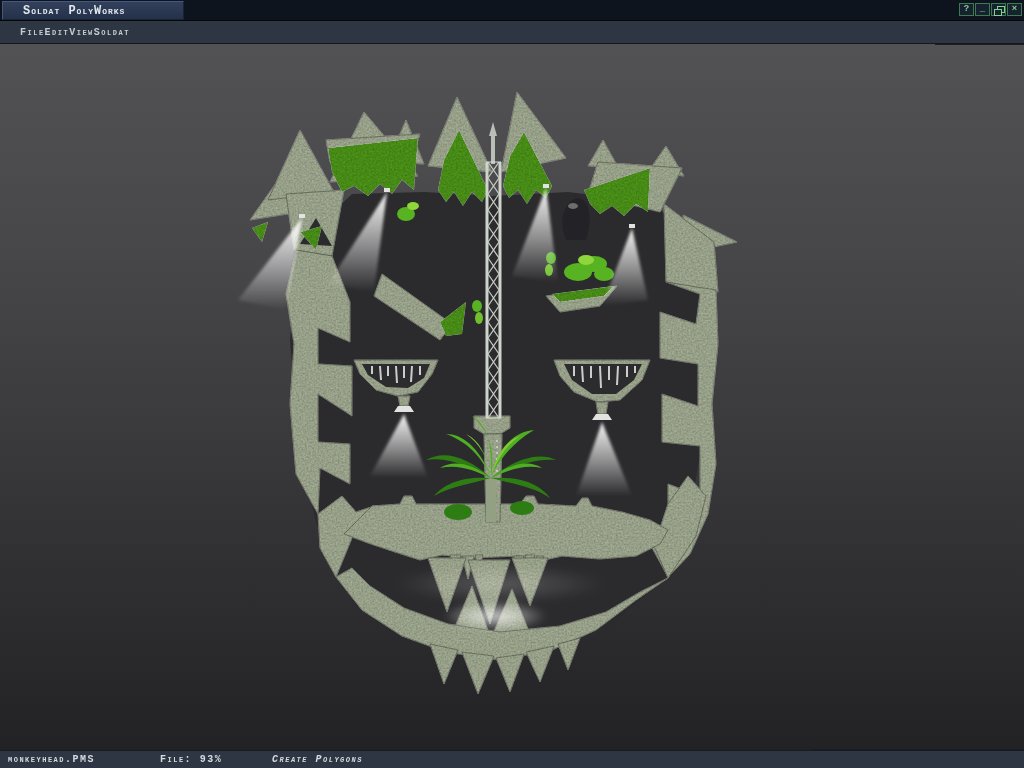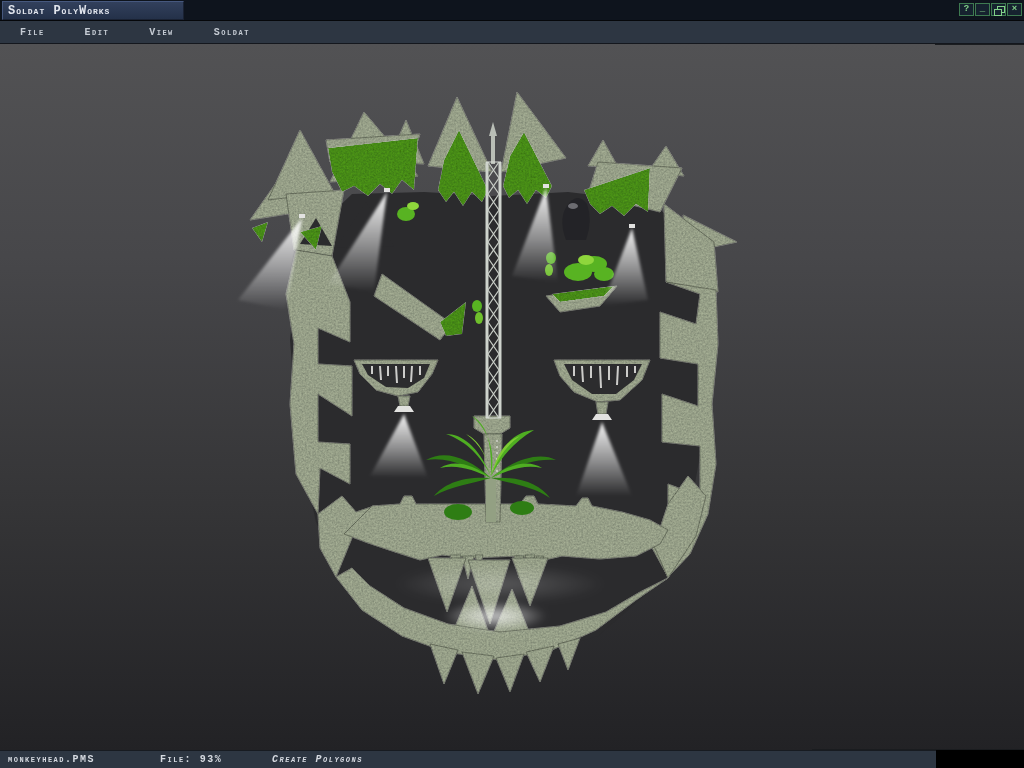--- a/index.html
+++ b/index.html
@@ -6,48 +6,48 @@
   html,body { width:1024px; height:768px; overflow:hidden; background:#000; }
   body { font-family:"Liberation Mono","DejaVu Sans Mono",monospace; position:relative; }
 
   
   .titlebar { position:absolute; left:0; top:0; width:1024px; height:21px;
               background:#0e141d; border-bottom:1px solid #05070a; }
   .title-panel { position:absolute; left:2px; top:1px; width:182px; height:19px;
                  background:linear-gradient(#32405c,#243149);
                  border:1px solid #1a2233; border-top-color:#46587e; border-left-color:#46587e;
                  display:flex; align-items:center; }
-  .title-text { margin-left:5px; color:#e2e6ee; font-size:12px; font-weight:bold;
+  .title-text { margin-left:20px; color:#e2e6ee; font-size:12px; font-weight:bold;
                 font-variant:small-caps; letter-spacing:1px; white-space:nowrap; }
   .win-controls { position:absolute; right:2px; top:3px; display:flex; gap:1px; }
   .win-btn { width:15px; height:13px; background:#16222f; border:1px solid #3e7a51;
              color:#82d089; font-size:9px; font-weight:bold; line-height:11px;
              text-align:center; cursor:default; }
   .restore-glyph { position:relative; display:block; width:15px; height:13px; }
   .restore-glyph::before { content:""; position:absolute; left:5px; top:2px; width:6px; height:5px;
                            border:1px solid #82d089; }
   .restore-glyph::after { content:""; position:absolute; left:2px; top:5px; width:6px; height:5px;
                           border:1px solid #82d089; background:#16222f; }
 
   
   .menubar { position:absolute; left:0; top:21px; width:1024px; height:23px;
              background:#2d3642; border-bottom:1px solid #14171d;
-             display:flex; align-items:center; gap:40px; padding-left:20px; }
+             display:flex; align-items:center; padding-left:20px; }
   .menu-item { color:#c6ccd4; font-size:10px; font-weight:bold;
                font-variant:small-caps; letter-spacing:1.5px; cursor:default; }
 
   
   .canvas { position:absolute; left:0; top:44px; width:1024px; height:706px;
             background:linear-gradient(#525254,#47474a 30%,#353537 65%,#222225); }
   .canvas svg { display:block; }
   .panel-edge-top { position:absolute; left:935px; top:44px; width:89px; height:1px; background:#1b1d20; }
   .panel-edge-bottom { position:absolute; left:812px; top:749px; width:212px; height:1px; background:#1a1c1f; }
 
   
-  .statusbar { position:absolute; left:0; top:750px; width:936px; height:18px;
+  .statusbar { position:absolute; left:0; top:750px; width:1024px; height:18px;
                background:#2d3642; border-top:1px solid #171b21; }
   .status-item { position:absolute; top:3px; color:#d6dae1; font-size:10px; font-weight:bold;
                  font-variant:small-caps; letter-spacing:1.5px; white-space:nowrap; }
   .st-file { left:8px; }
   .st-zoom { left:160px; }
   .st-tool { left:272px;font-style:italic; }
 </style>
 </head>
 <body>
 

